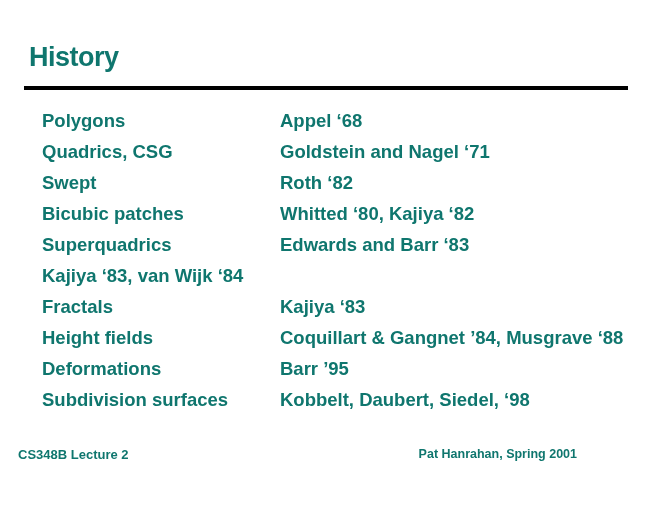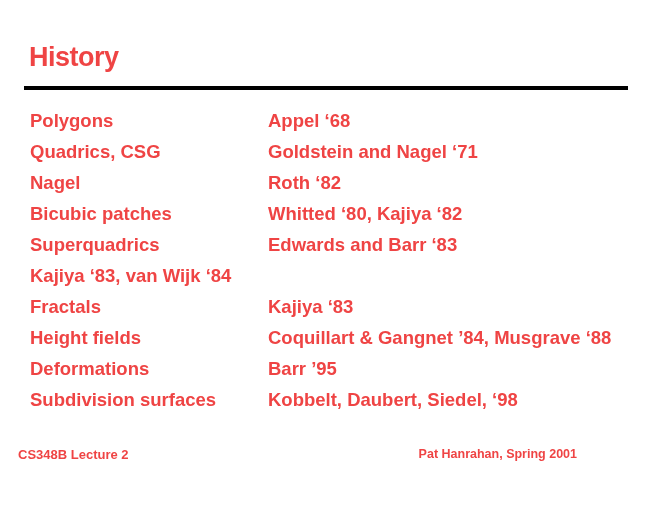--- a/index.html
+++ b/index.html
@@ -5,21 +5,21 @@
   html, body {
     margin: 0;
     padding: 0;
     background: #ffffff;
   }
   .slide {
     position: relative;
     width: 660px;
     height: 510px;
     background: #ffffff;
-    color: #ef4444;
+    color: #0f766e;
     font-family: "Liberation Sans", sans-serif;
     overflow: hidden;
   }
   .title {
     position: absolute;
     left: 29px;
     top: 42px;
     font-size: 27px;
     font-weight: bold;
     letter-spacing: -0.5px;
@@ -38,20 +38,21 @@
     top: 105px;
     width: 610px;
   }
   .row {
     display: flex;
     height: 31px;
     align-items: center;
     font-size: 18.5px;
     font-weight: bold;
     white-space: nowrap;
+    margin-left: 12px;
   }
   .topic {
     width: 238px;
     flex: 0 0 238px;
   }
   .ref {
     flex: 1 1 auto;
   }
   .footer-left {
     position: absolute;
@@ -83,21 +84,21 @@
     <span class="topic">Polygons</span>
     <span class="ref">Appel ‘68</span>
   </div>
 
   <div class="row">
     <span class="topic">Quadrics, CSG</span>
     <span class="ref">Goldstein and Nagel ‘71</span>
   </div>
 
   <div class="row">
-    <span class="topic">Nagel</span>
+    <span class="topic">Swept</span>
     <span class="ref">Roth ‘82</span>
   </div>
 
   <div class="row">
     <span class="topic">Bicubic patches</span>
     <span class="ref">Whitted ‘80, Kajiya ‘82</span>
   </div>
 
   <div class="row">
     <span class="topic">Superquadrics</span>

